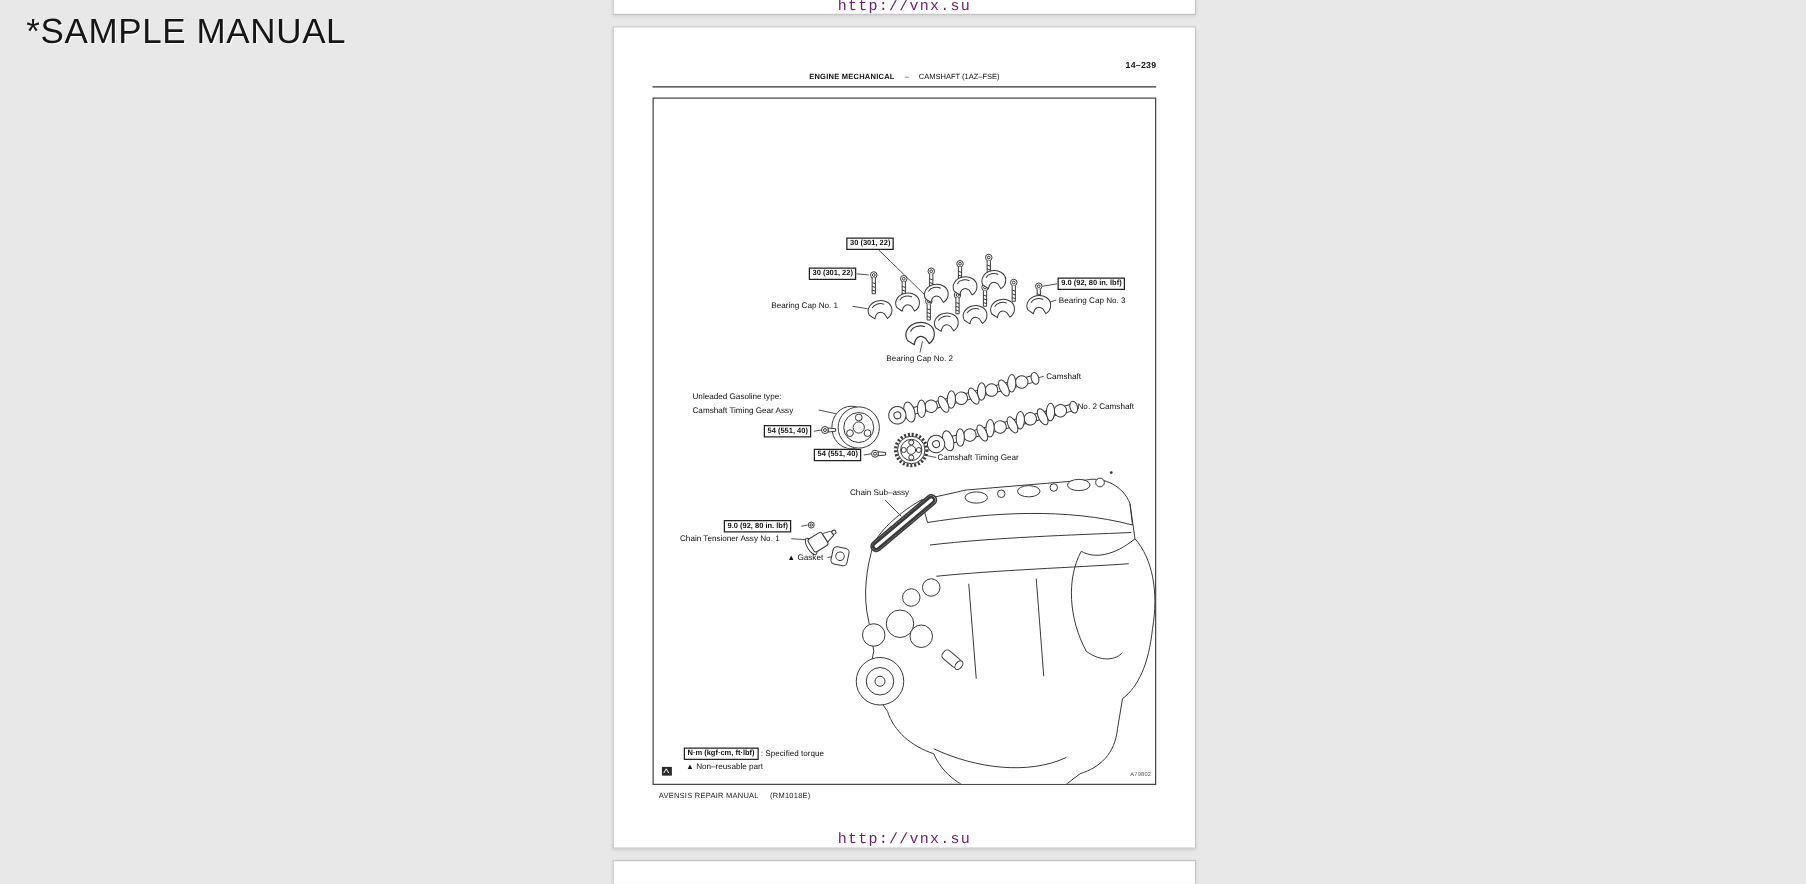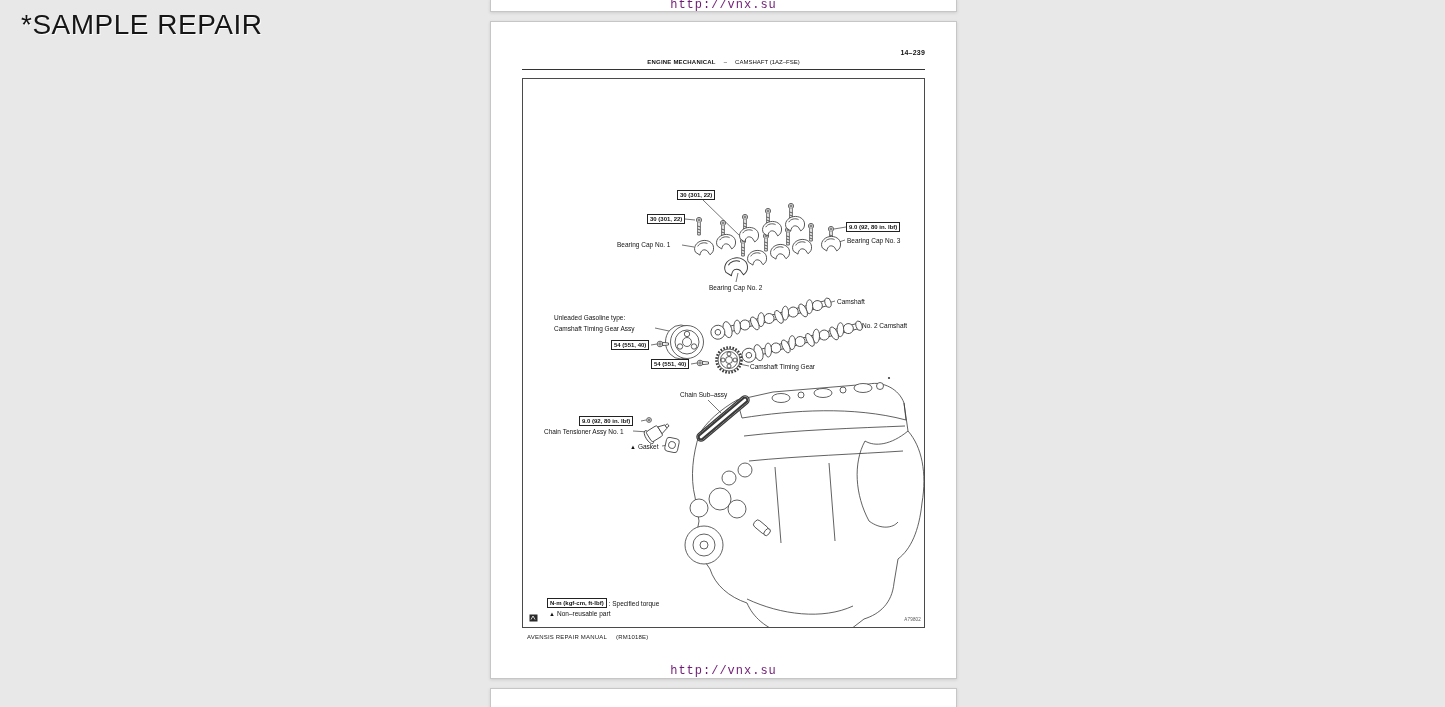--- a/index.html
+++ b/index.html
@@ -40,21 +40,21 @@
   .tri{font-size:6px;line-height:6px;color:#111}
   .figure-code{position:absolute;right:3px;top:538px;font-size:4.5px;color:#555;letter-spacing:.2px}
   .figure-footer{position:absolute;left:36px;top:612px;font-size:6px;color:#222;letter-spacing:.2px;display:flex;gap:9px}
   .ref-icon{position:absolute;left:6px;top:529px;width:9px;height:8px}
 </style>
 </head>
 <body>
 
 <div>
 
-  <div class="sample-watermark">*SAMPLE REPAIR</div>
+  <div class="sample-watermark">*SAMPLE MANUAL</div>
 
   <div class="page partial-top">
     <div class="site-watermark">http://vnx.su</div>
   </div>
 
   <div class="page main">
     <div class="page-number">14–239</div>
 
     <div class="header-row">
       <span class="hdr-section">ENGINE MECHANICAL</span>

